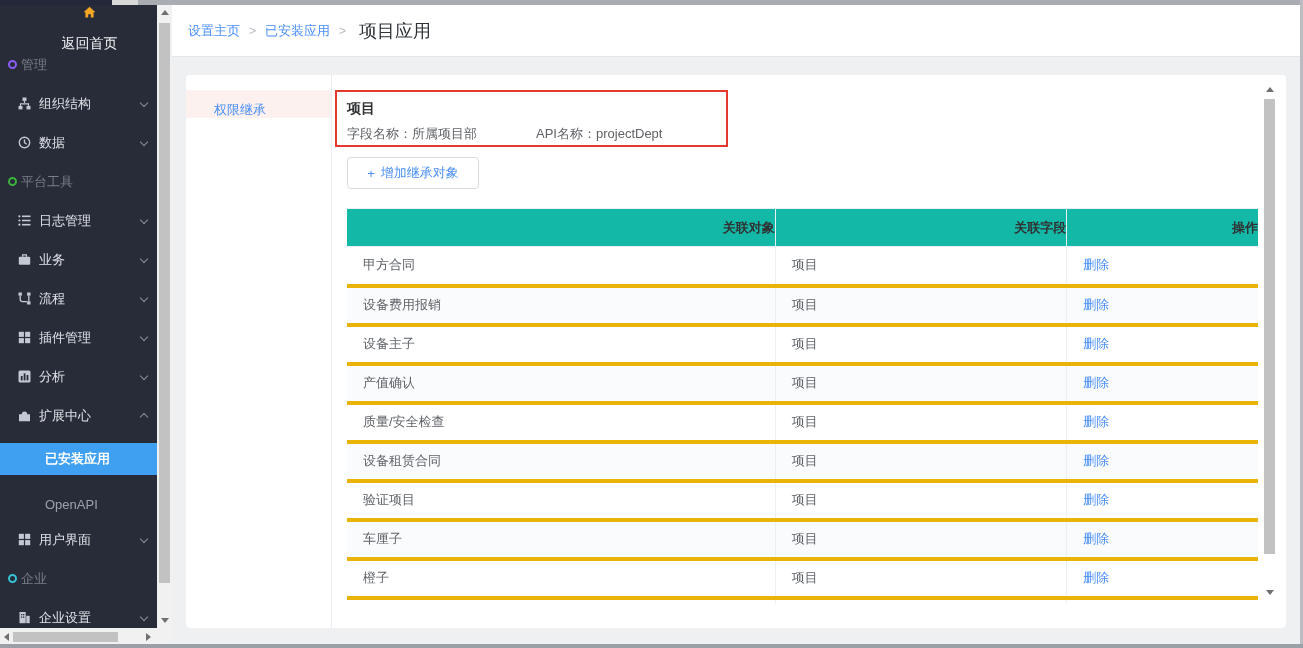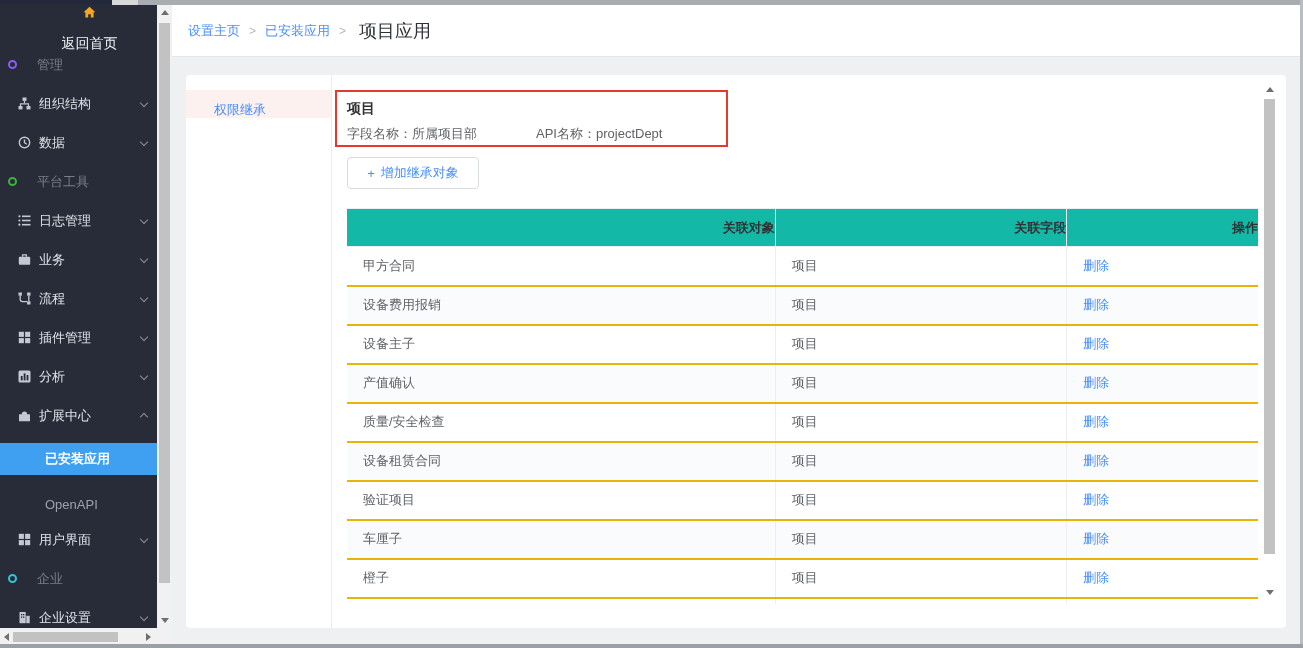--- a/index.html
+++ b/index.html
@@ -16,21 +16,21 @@
   .win-bottom { position:absolute; left:0; bottom:0; height:4px; width:100%; background:#9aa0a6; z-index:30; }
 
   
   .sidebar { position:absolute; left:0; top:5px; width:157px; height:623px;
              background:var(--sidebar-bg); overflow:hidden; z-index:5; }
   .side-home { height:40px; display:flex; align-items:center; padding-left:22px; gap:16px;
                color:#f2f3f5; font-size:14px; cursor:pointer;flex-direction:column; }
   .sitem { position:relative; display:flex; align-items:center; color:#dfe2e8; cursor:pointer; }
   .sitem.item    { height:39px; padding-left:17px; }
   .sitem.section { height:39px; padding-left:8px;  color:#787d89; cursor:default; }
-  .sitem.section .slabel { margin-left:20px; }
+  .sitem.section .slabel { margin-left:4px; }
   .sitem.item .slabel    { margin-left:8px; }
   .sitem.subitem { height:32px; padding-left:45px; color:#9ba1ad; }
   .sitem.subitem.first { margin-top:8px; }
   .sitem.subitem + .sitem.subitem { margin-top:13px; }
   .sitem.subitem.active { background:var(--active-bg); color:#ffffff; font-weight:bold; }
   .dot { width:9px; height:9px; border:2px solid; border-radius:50%; flex:0 0 auto; }
   .sicon { width:14px; height:14px; display:inline-flex; align-items:center; justify-content:center; flex:0 0 auto; }
   .sicon svg { width:13px; height:13px; }
   .chev { position:absolute; right:10px; width:6px; height:6px;
           border-right:1.5px solid #8b90a0; border-bottom:1.5px solid #8b90a0; }
@@ -76,21 +76,21 @@
   .add-btn { position:absolute; left:15px; top:82px; width:132px; height:32px;
              background:#fff; border:1px solid #d8dbe0; border-radius:4px;
              color:var(--accent); font-size:13px; font-family:inherit; cursor:pointer;
              display:flex; align-items:center; justify-content:center; gap:6px; }
 
   .table-wrap { position:absolute; left:15px; top:133px; width:911px; height:396px; overflow:hidden; }
   table { width:100%; border-collapse:collapse; table-layout:fixed; }
   col.c1{width:47%;} col.c2{width:32%;} col.c3{width:21%;}
   th { height:38px; background:#14b8a6; text-align:right; padding-left:16px; font-size:13px;
        font-weight:bold; color:#303133; border-top:1px solid #ebeef3; border-bottom:1px solid #ebeef3; }
-  td { height:39px; padding-left:16px; font-size:13px; color:#5f6368; border-bottom:2px solid #eab308; }
+  td { height:39px; padding-left:16px; font-size:13px; color:#5f6368; border-bottom:4px solid #eab308; }
   th:not(:last-child), td:not(:last-child) { border-right:1px solid #ebeef3; }
   tbody tr:nth-child(even):not(.partial) { background:#fafbfd; }
   .del-link { color:var(--accent); cursor:pointer; }
 
   .panel-vscroll { position:absolute; right:9px; top:6px; width:15px; height:520px; background:#fff; z-index:8; }
   .panel-vscroll .sb-thumb { left:2px; width:11px; top:18px; height:455px; }
 </style>
 </head>
 <body>
 

